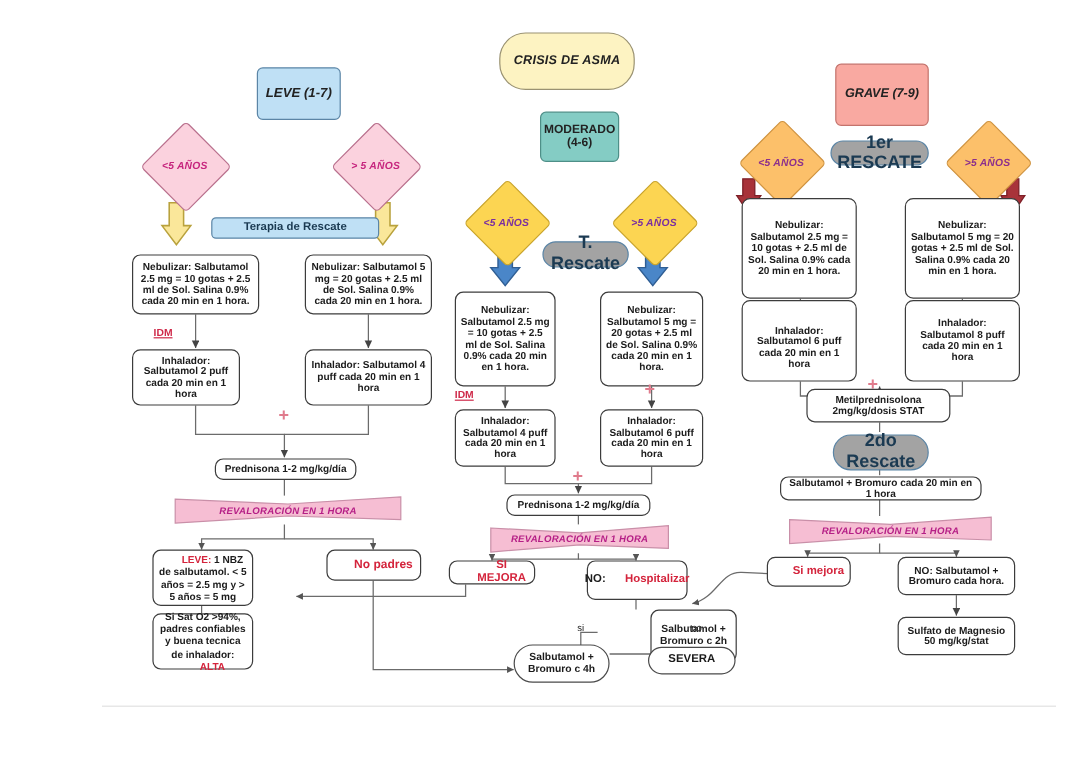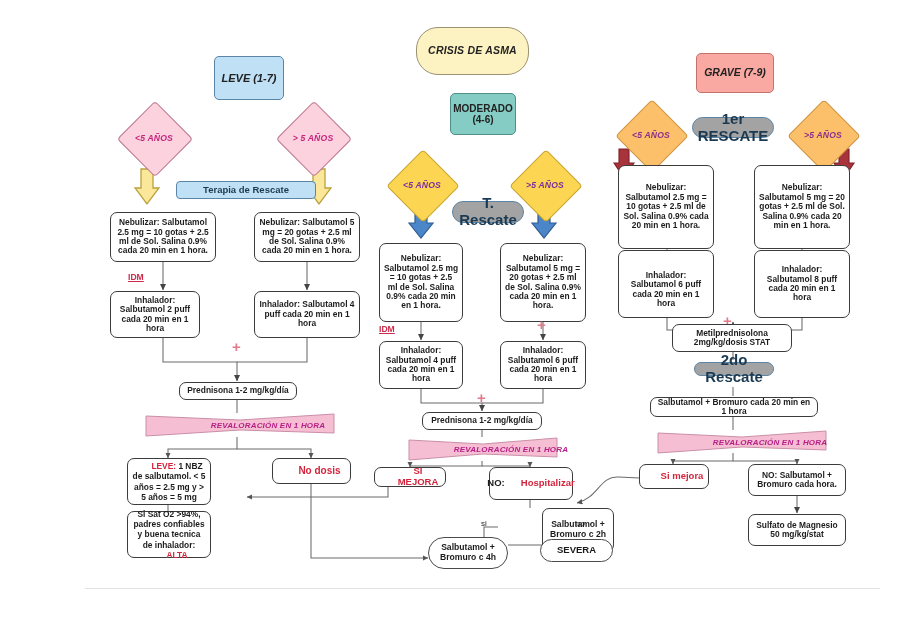--- a/index.html
+++ b/index.html
@@ -45,21 +45,21 @@
   .dia.yellow .lbl{color:#7b2fa0;}
   .dia.orange .shape{background:#fcc06a;border:1.4px solid #cf9340;}
   .dia.orange .lbl{color:#8c2f8c;}
 
   
   .banner{position:absolute;}
   .banner .bg{position:absolute;left:0;top:0;width:100%;height:100%;}
   .banner .lbl{position:absolute;left:0;top:0;width:100%;height:100%;
                display:flex;align-items:center;justify-content:center;
                font-size:8px;font-weight:bold;font-style:italic;color:#b51f86;
-               letter-spacing:.2px;padding-left:28px;}
+               letter-spacing:.2px;}
 
   
   .fatarrow{position:absolute;}
 
   
   .mark{position:absolute;font-size:8.5px;font-weight:bold;}
   .mark.idm{color:#cf2a4a;text-decoration:underline;font-size:8.6px;}
   .mark.plus{color:#e07b8c;font-size:15px;font-weight:bold;}
   .mark.tiny{color:#222;font-size:8px;font-weight:normal;}
   .redbold{color:#d4243c;font-weight:bold;padding-left:16px;}
@@ -197,21 +197,21 @@
     </span>
   </div>
 
   <div class="node box" style="left:127px;top:511px;width:84px;height:47px;line-height:1.2;">
     <span style="display:block">
       <span>Si Sat O2 &gt;94%, padres confiables y buena tecnica de inhalador: </span><span class="redbold">ALTA</span>
     </span>
   </div>
 
   <div class="node box" style="left:272px;top:458px;width:79px;height:26px;font-size:10px;">
-    <span class="redbold">No dosis</span>
+    <span class="redbold">No padres</span>
   </div>
 
   <div class="node t-mod" style="left:450px;top:93px;width:66px;height:42px;flex-direction:column;">
     <span>MODERADO</span>
     <span>(4-6)</span>
   </div>
 
   <div class="dia yellow" style="left:383px;top:160px;width:78px;height:50px;">
     <div class="shape" style="width:50px;height:50px;left:14px;top:0;"></div>
     <div class="lbl">&lt;5 AÑOS</div>
@@ -253,21 +253,21 @@
 
   <div class="node box" style="left:498px;top:508px;width:72px;height:44px;font-size:8.6px;margin-left:44px;">Salbutamol + Bromuro c 2h</div>
 
   <div class="mark tiny" style="left:481px;top:519px;">si</div>
   <div class="mark tiny" style="left:576px;top:519px;">no</div>
 
   <div class="node oval" style="left:428px;top:537px;width:80px;height:32px;font-size:8.6px;">Salbutamol + Bromuro c 4h</div>
 
   <div class="node oval" style="left:540px;top:539px;width:73px;height:23px;font-size:9.5px;">SEVERA</div>
 
-  <div class="node t-grave" style="left:696px;top:53px;width:78px;height:40px;">GRAVE (7-9)</div>
+  <div class="node t-grave" style="left:696px;top:53px;width:78px;height:52px;">GRAVE (7-9)</div>
 
   <div class="node pill-round" style="left:692px;top:117px;width:82px;height:21px;">1er RESCATE</div>
 
   <div class="dia orange" style="left:612px;top:110px;width:78px;height:50px;">
     <div class="shape" style="width:50px;height:50px;left:14px;top:0;"></div>
     <div class="lbl">&lt;5 AÑOS</div>
   </div>
   <div class="dia orange" style="left:784px;top:110px;width:78px;height:50px;">
     <div class="shape" style="width:50px;height:50px;left:14px;top:0;"></div>
     <div class="lbl">&gt;5 AÑOS</div>
@@ -278,21 +278,21 @@
 
   <div class="mark idm" style="left:622px;top:253px;">IDM</div>
 
   <div class="node box" style="left:618px;top:250px;width:96px;height:68px;padding-top:14px;">Inhalador: Salbutamol 6 puff cada 20 min en 1 hora</div>
   <div class="node box" style="left:754px;top:250px;width:96px;height:68px;">Inhalador: Salbutamol 8 puff cada 20 min en 1 hora</div>
 
   <div class="mark plus" style="left:723px;top:312px;">+</div>
 
   <div class="node box" style="left:672px;top:324px;width:120px;height:28px;">Metilprednisolona 2mg/kg/dosis STAT</div>
 
-  <div class="node pill-round" style="left:694px;top:362px;width:80px;height:14px;">2do Rescate</div>
+  <div class="node pill-round" style="left:694px;top:362px;width:80px;height:30px;">2do Rescate</div>
 
   <div class="node box" style="left:650px;top:397px;width:168px;height:20px;">Salbutamol + Bromuro cada 20 min en 1 hora</div>
 
   <div class="banner" style="left:657px;top:430px;width:170px;height:24px;">
     <svg class="bg" viewBox="0 0 170 24" preserveAspectRatio="none">
       <path d="M1,3 L85,7 L169,1 L169,20 L85,17 L1,23 Z" fill="#f6bed3" stroke="#c98fa8" stroke-width="1"></path>
     </svg>
     <div class="lbl">REVALORACIÓN EN 1 HORA</div>
   </div>
 

